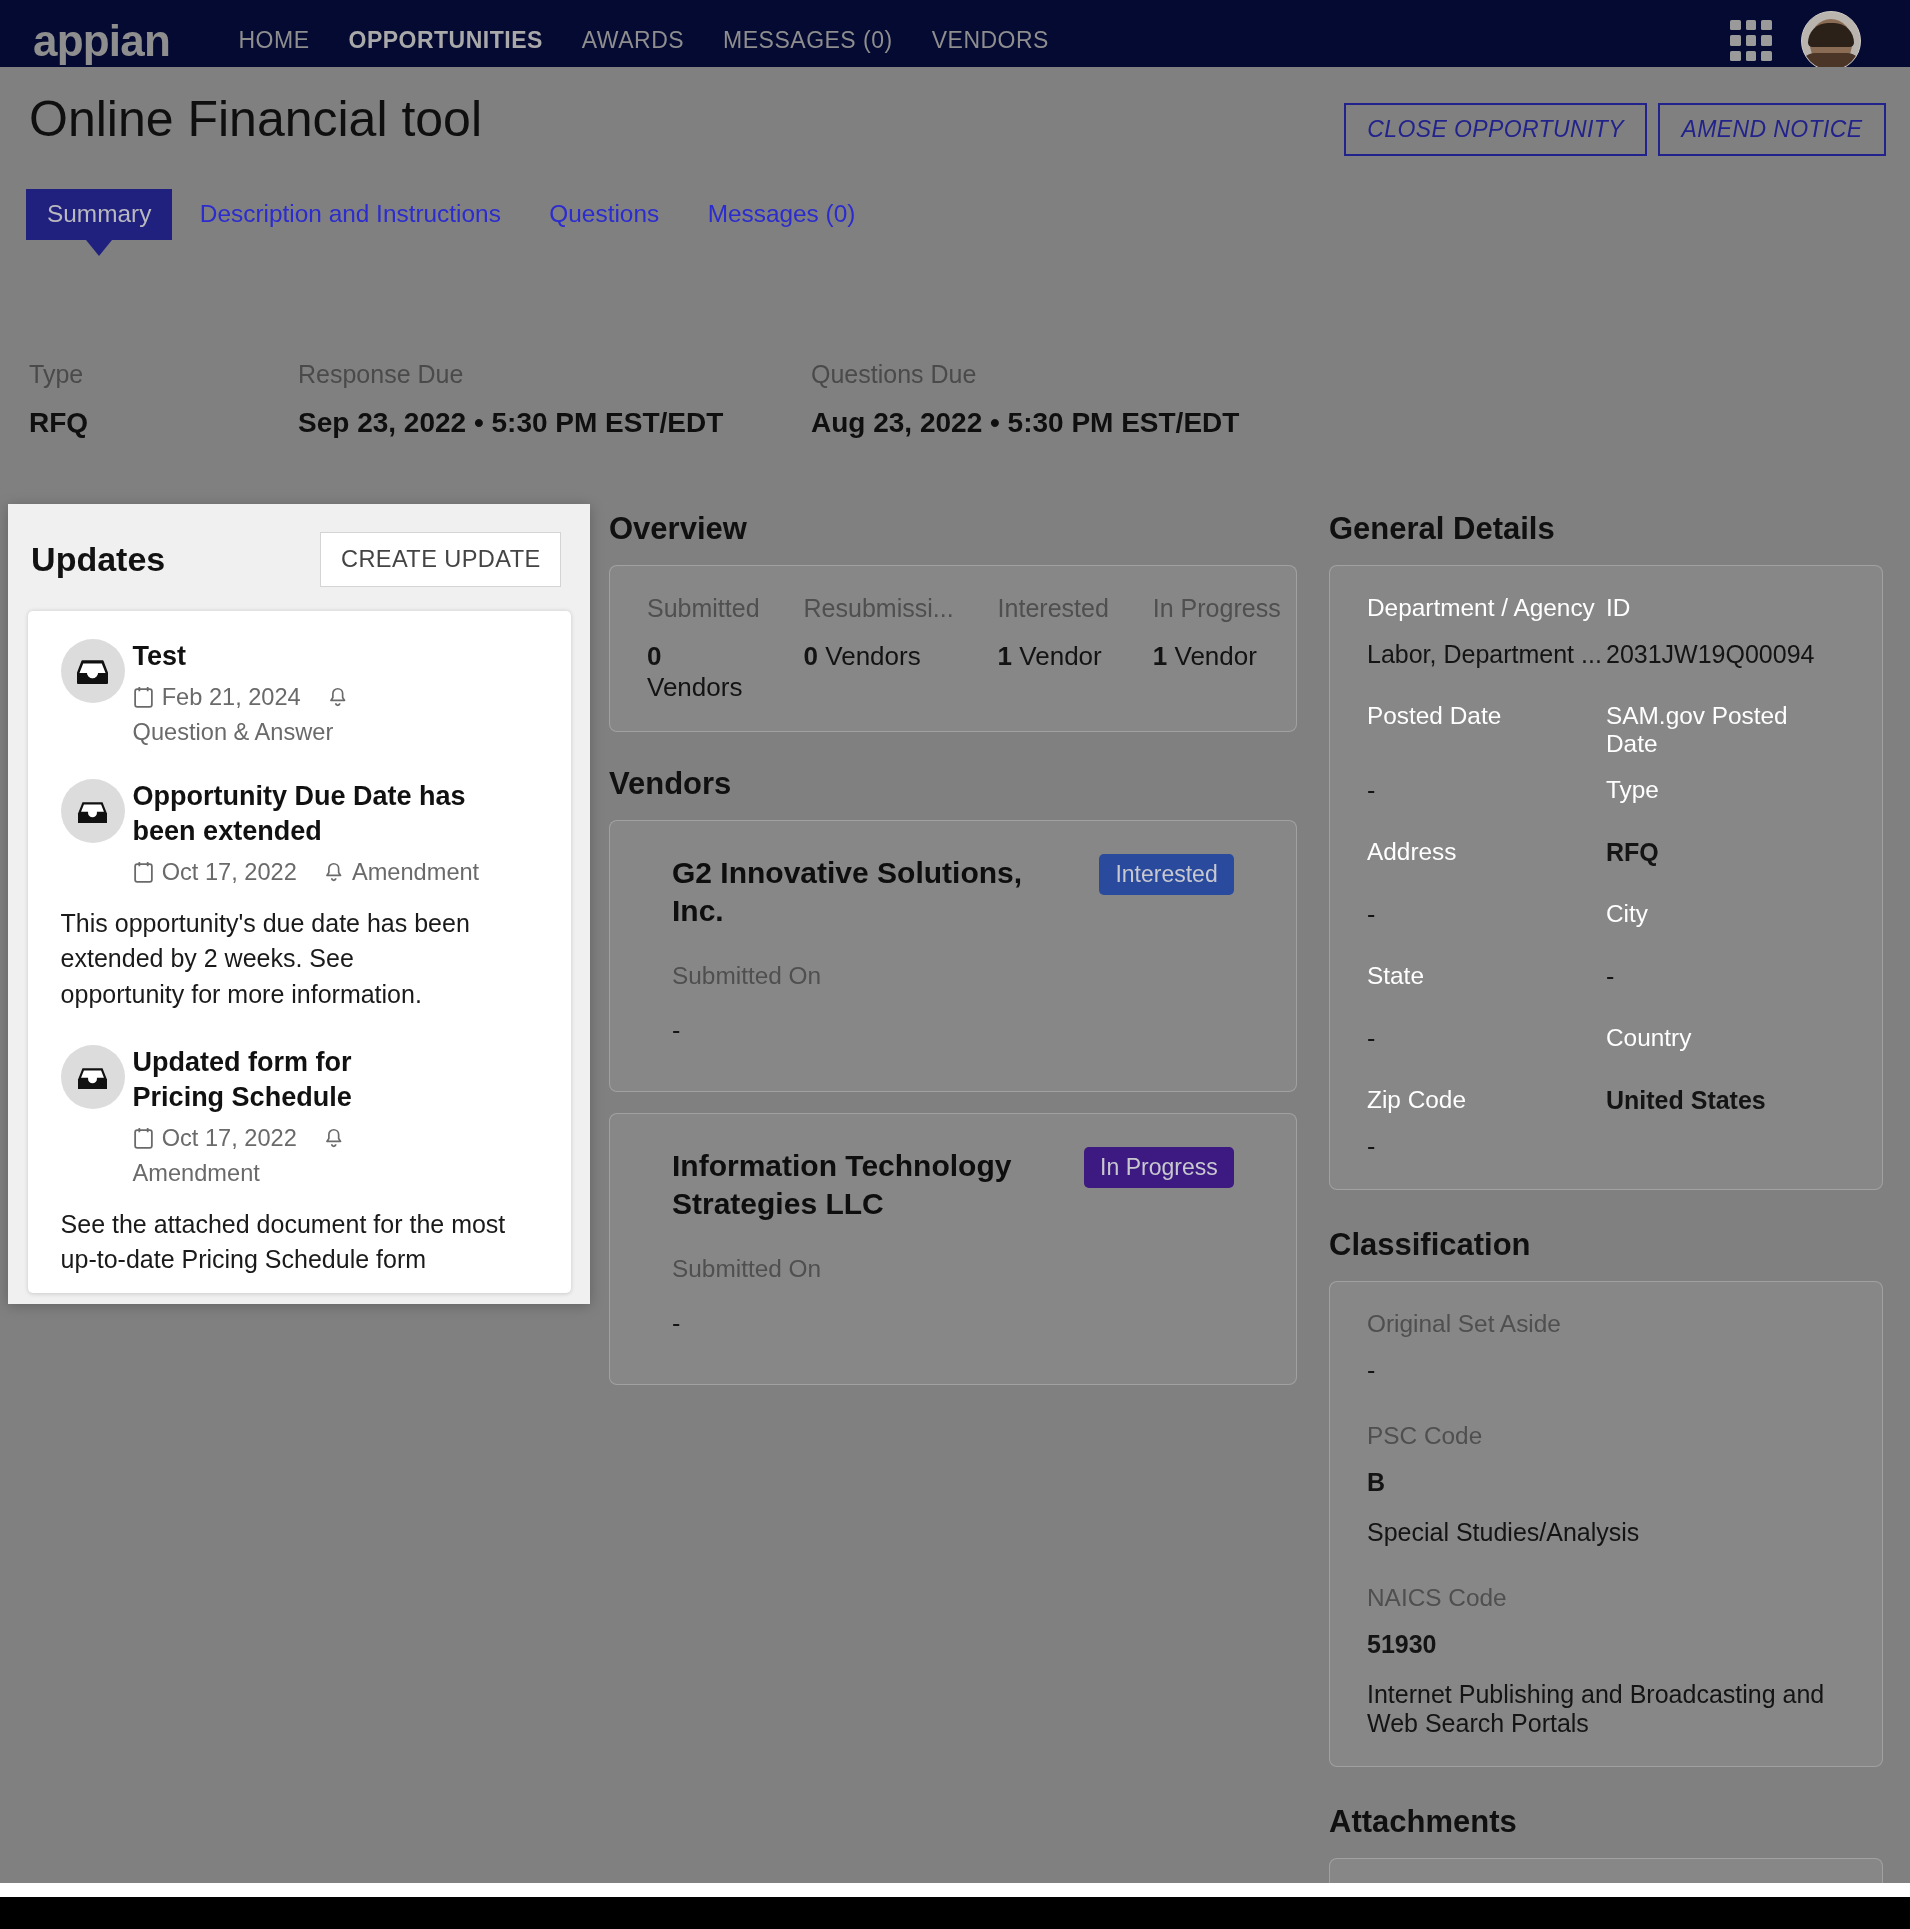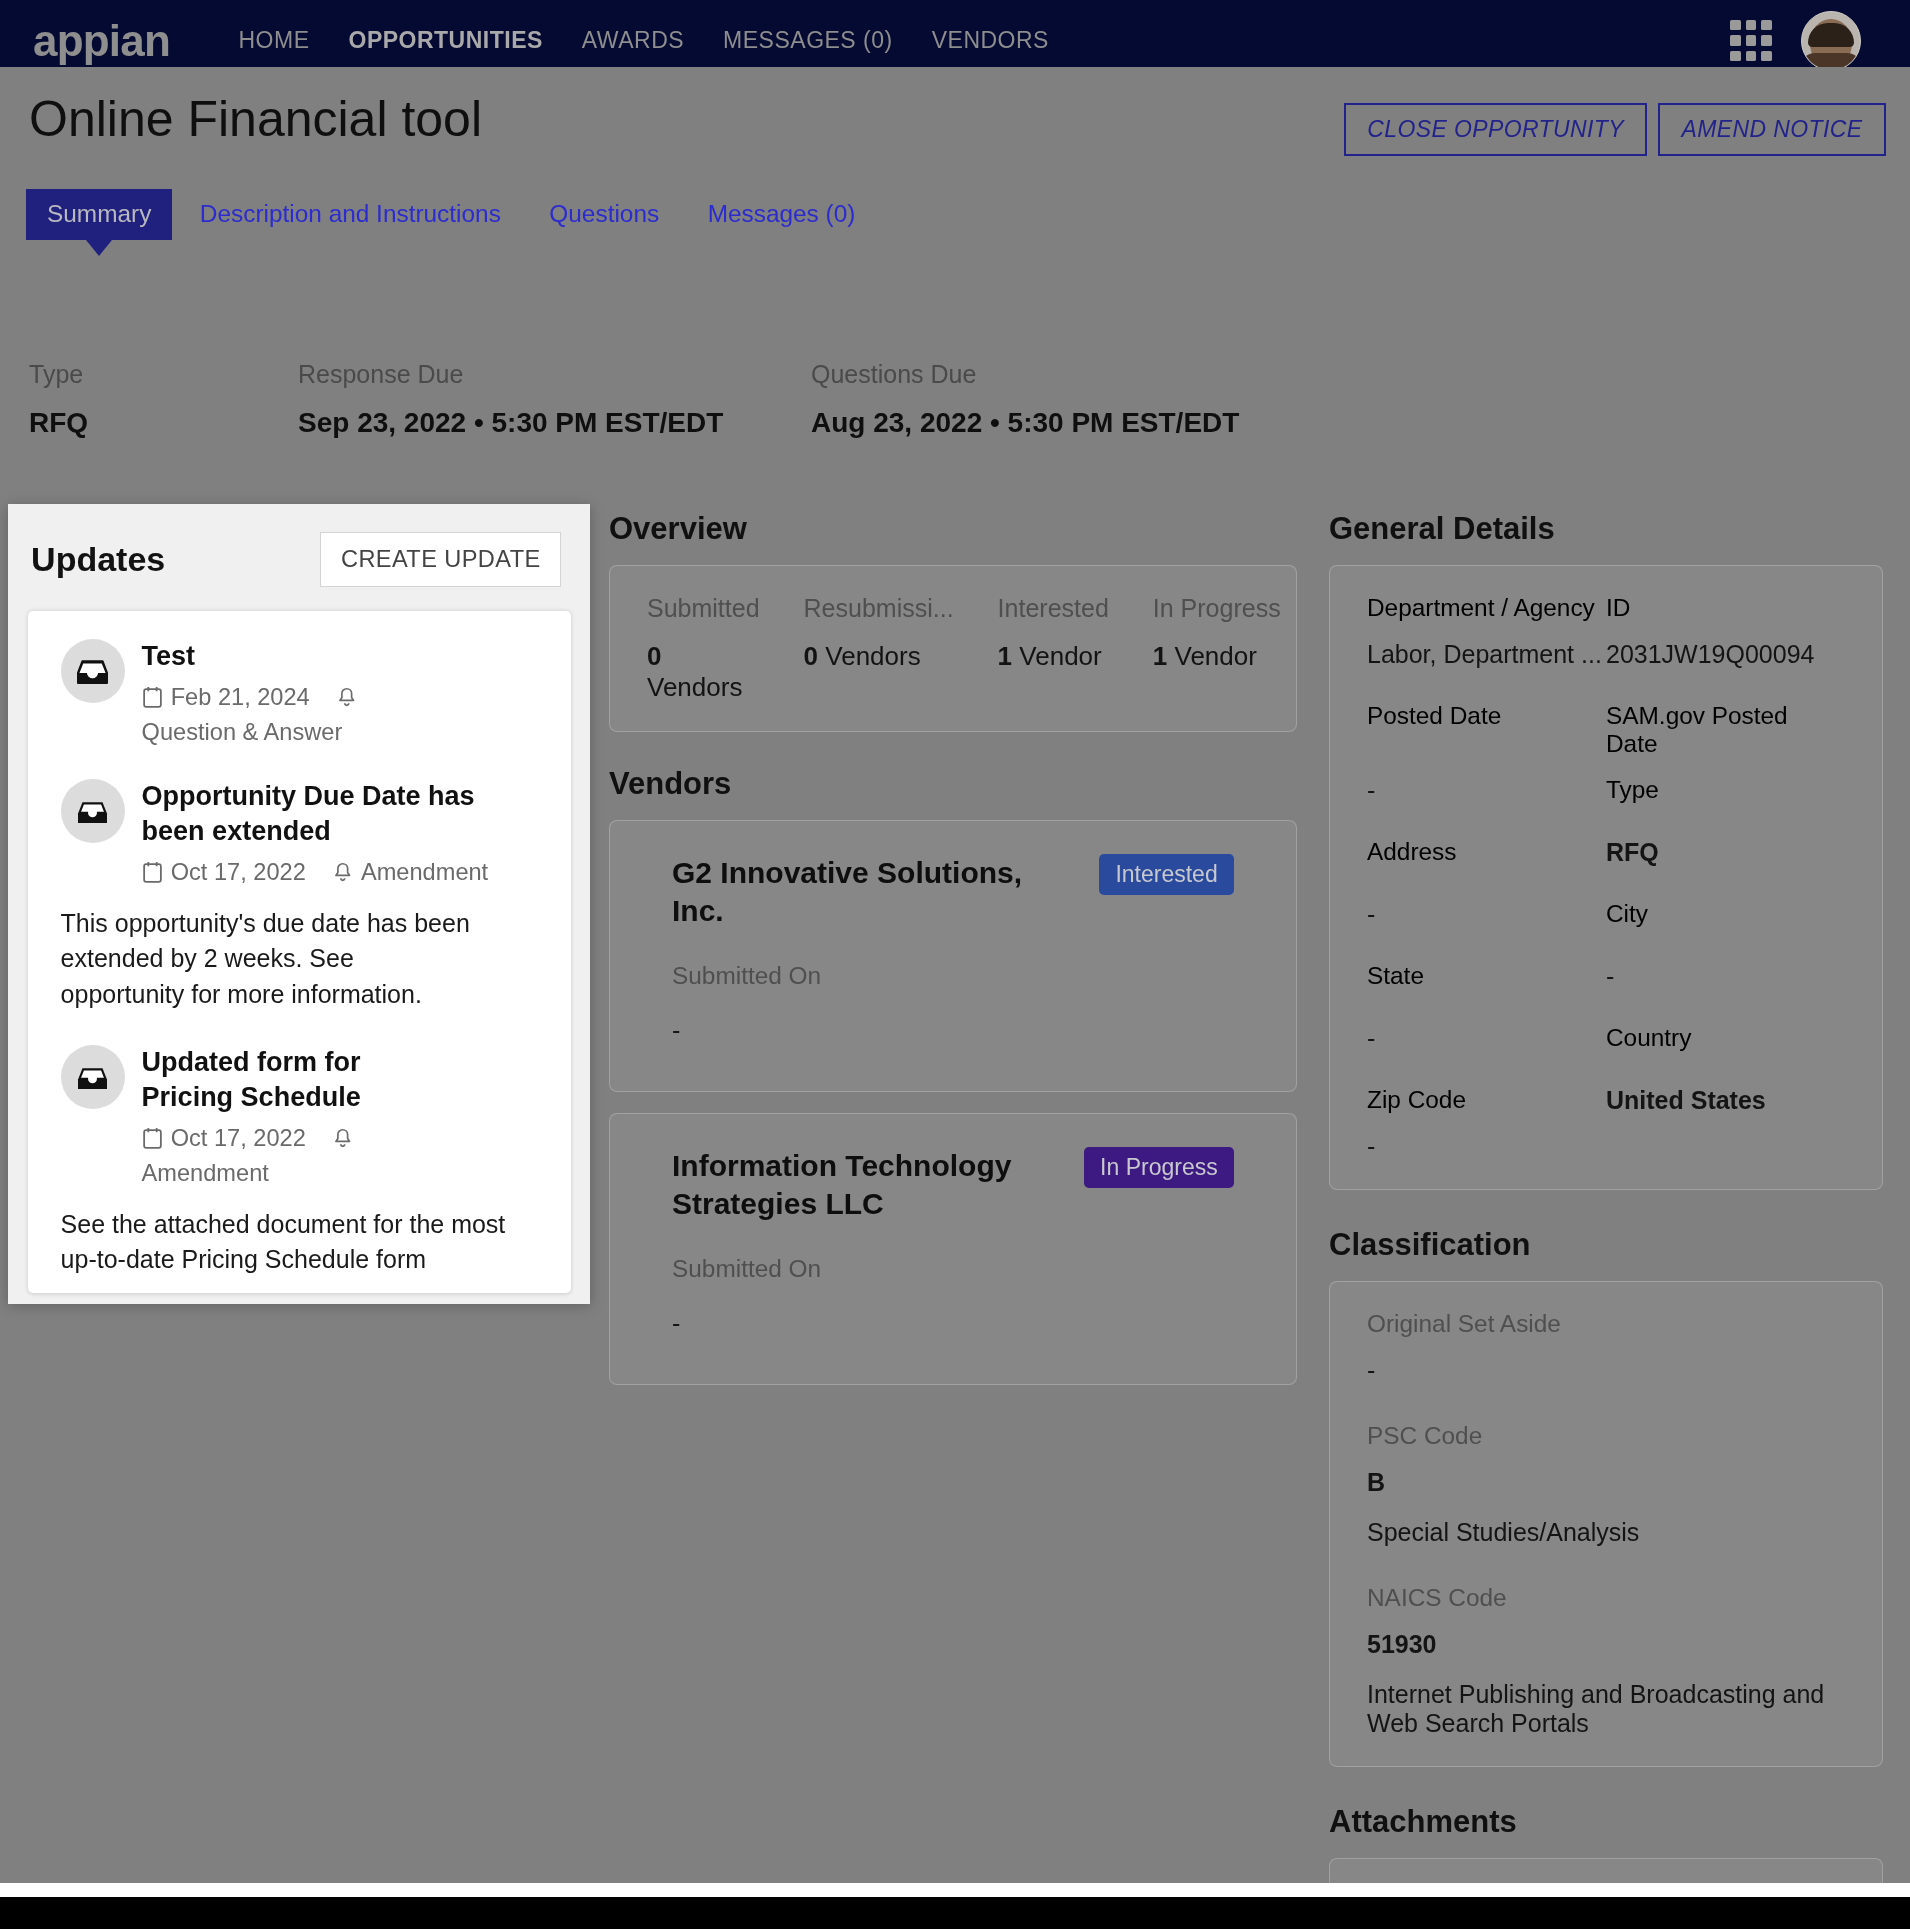--- a/index.html
+++ b/index.html
@@ -146,21 +146,21 @@
     font-size: 23px; color: #c8c8cf; padding: 8.1px 16.3px; border-radius: 4.9px;
     white-space: nowrap; line-height: 1.1;
   }
   .badge.interested { background: #2a4a9e; }
   .badge.inprogress { background: #3d1a82; }
   .sub-label { font-size: 24.4px; color: #4f4f50; margin-top: 33px; }
   .sub-value { font-size: 25px; color: #151515; margin-top: 26px; }
 
   
   .kv-grid { display: grid; grid-template-columns: 1fr 1fr; row-gap: 0; }
-  .kv-label { font-size: 24.4px; color: #000000; padding-bottom: 18px; }
+  .kv-label { font-size: 24.4px; color: #ffffff; padding-bottom: 18px; }
   .kv-value { font-size: 25px; color: #141414; padding-bottom: 33px; }
   .kv-value.bold { font-weight: 700; }
   .kv-grid > div:nth-last-child(-n+2) { padding-bottom: 0; }
 
   .stack-label { font-size: 24.4px; color: #4f4f50; margin-bottom: 18px; }
   .stack-value { font-size: 25px; color: #141414; margin-bottom: 37px; }
   .stack-value.bold { font-weight: 700; margin-bottom: 21px; }
   .stack-value.last { margin-bottom: 0; }
 
   .attach-item { padding: 4.9px 0; }
@@ -182,21 +182,21 @@
     background: #ffffff; border: 0.8px solid #d4d4d4; color: #444;
     font-size: 23.6px; letter-spacing: 0.4px; padding: 14.7px 19.5px;
     cursor: pointer; line-height: 1; font-family: "Liberation Sans", sans-serif;
   }
   .updates-card {
     background: #ffffff; margin: 0 19.5px 21px 19.5px;
     border-radius: 4.9px; box-shadow: 0 0.8px 4.1px rgba(0,0,0,.16);
     padding: 28px 34px 33px 33px;
     height: 682px; overflow: hidden;
   }
-  .update-item { display: flex; gap: 17px; align-items: flex-start; }
+  .update-item { display: flex; gap: 8px; align-items: flex-start; }
   .update-avatar {
     width: 64px; height: 64px; border-radius: 50%;
     background: #dcdcdc; flex: 0 0 64px;
     display: flex; align-items: center; justify-content: center;
   }
   .inbox-icon { width: 37px; height: 29px; }
   .update-title { font-size: 27px; font-weight: 700; color: #111; line-height: 1.3; }
   .update-meta {
     display: flex; align-items: center; gap: 8.1px; margin-top: 9.8px;
     font-size: 23.6px; color: #6a6a6a; flex-wrap: wrap;

